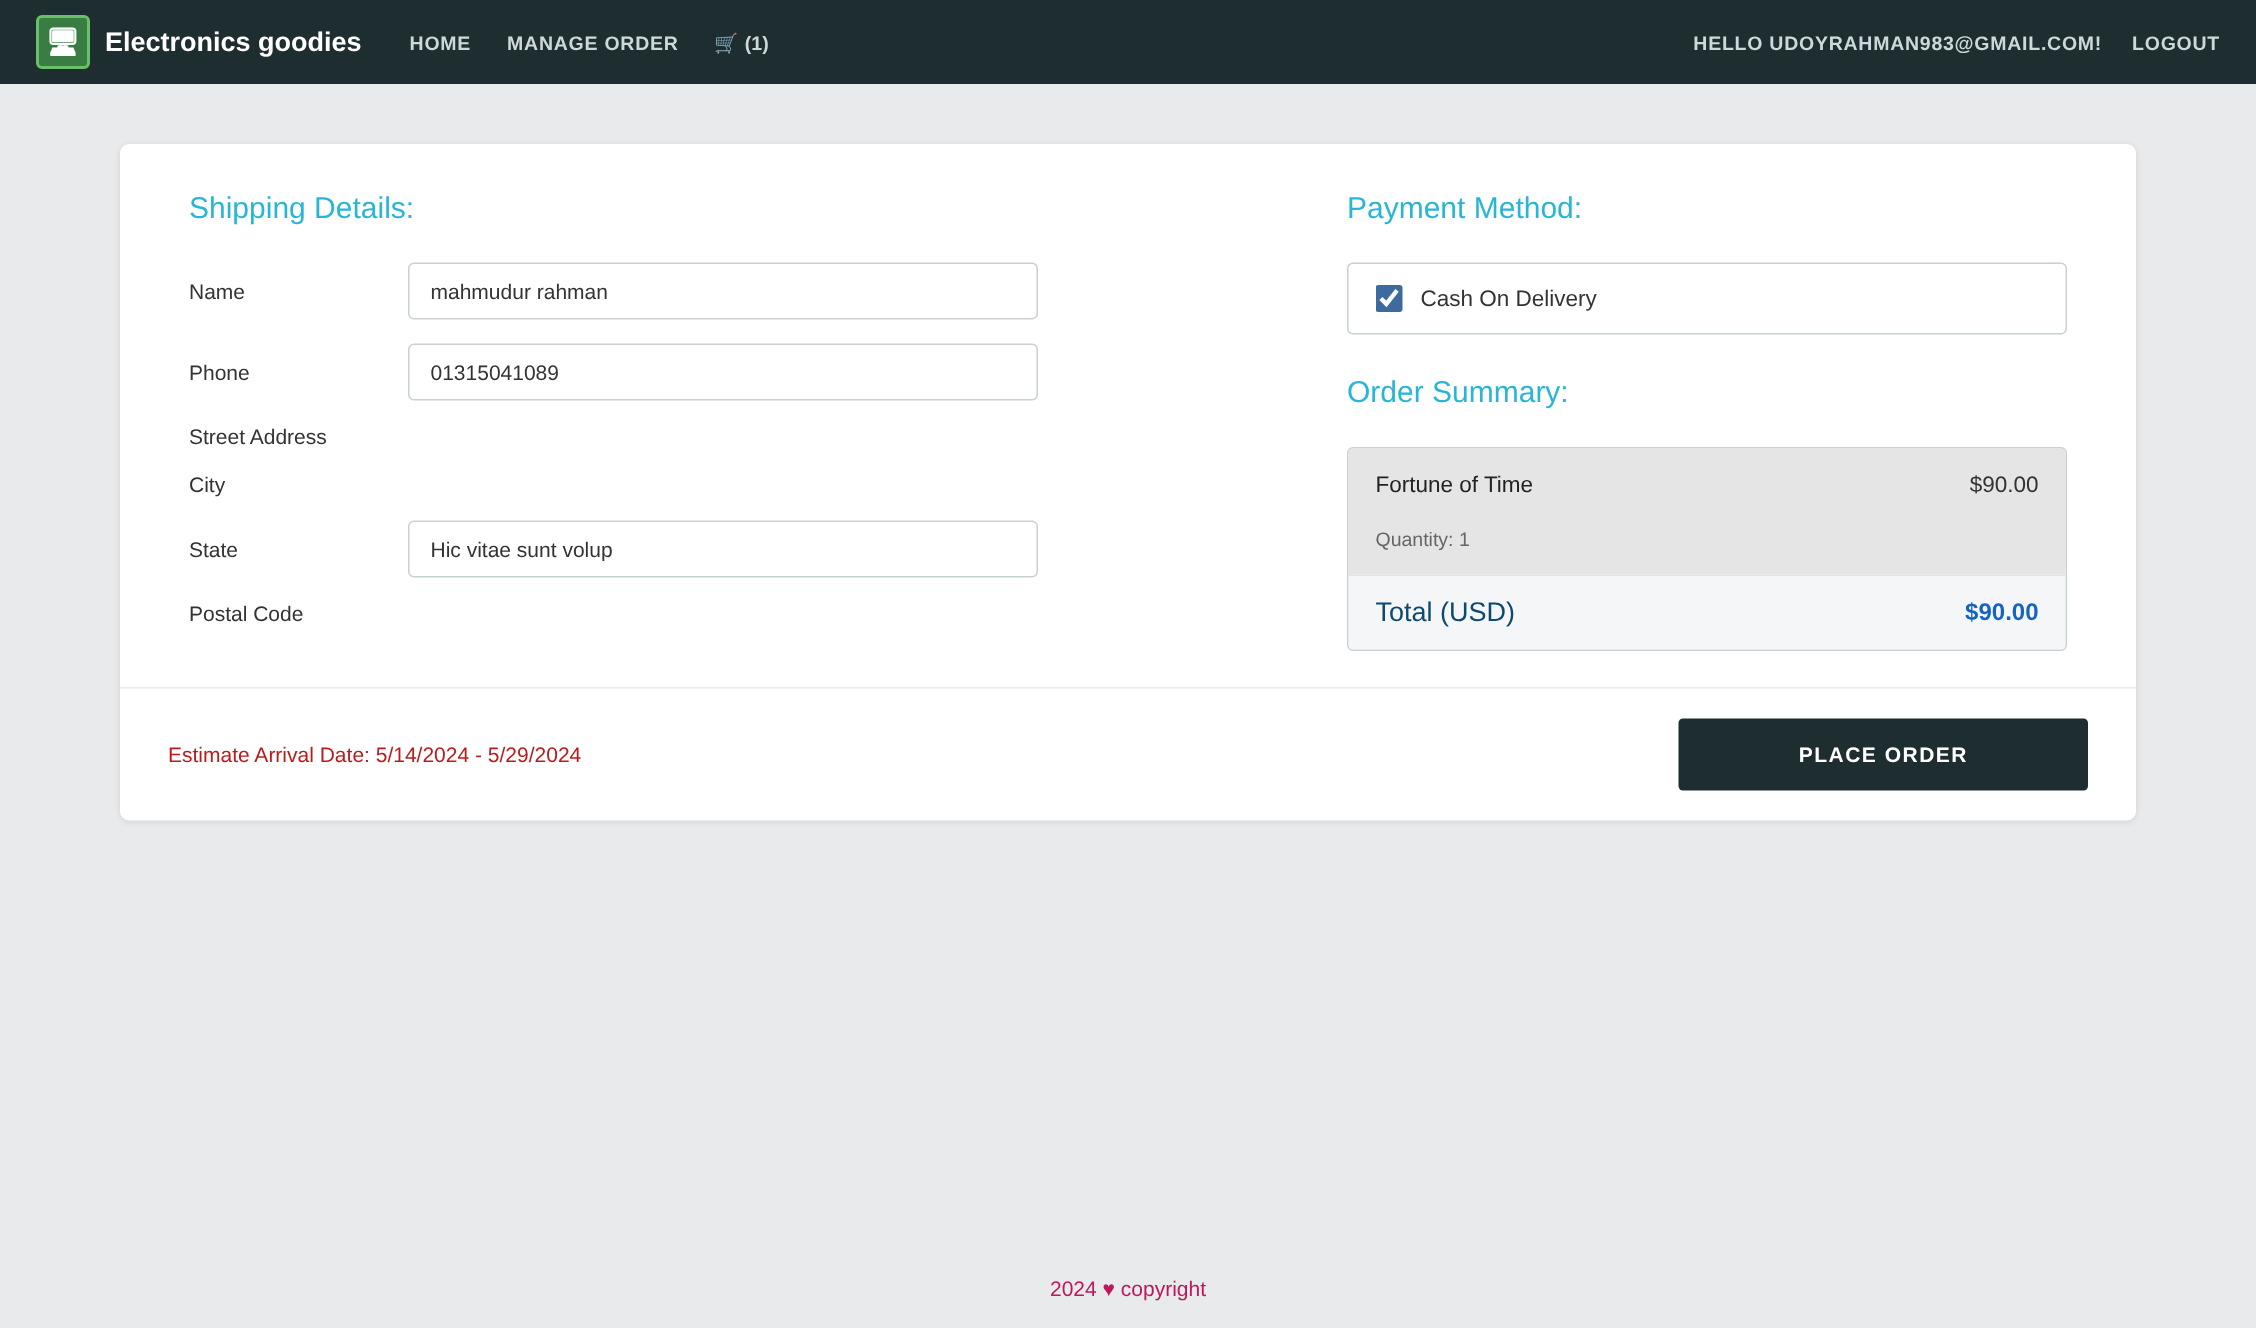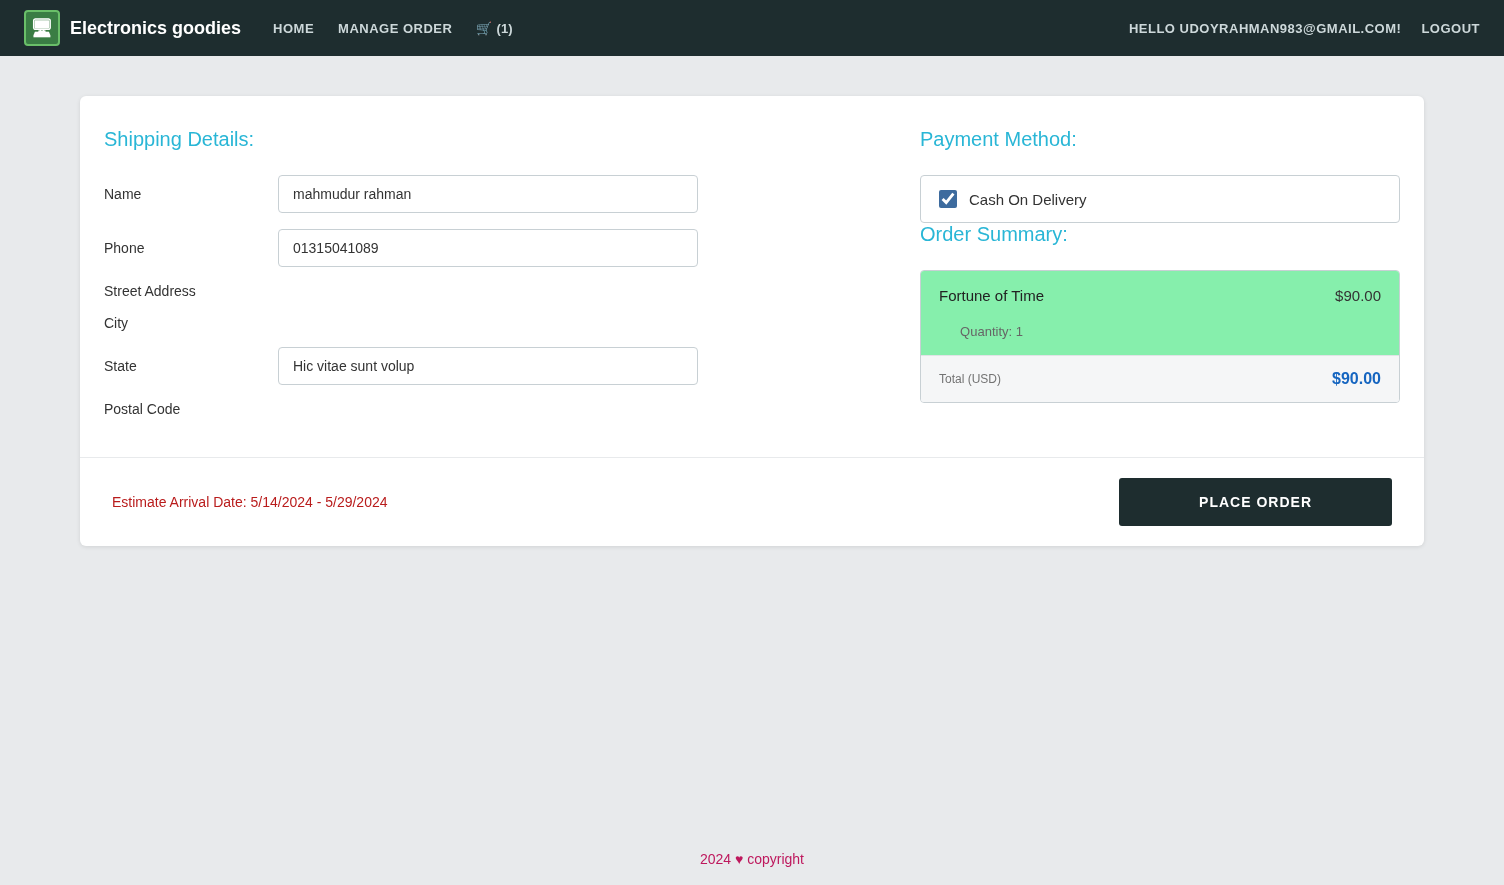--- a/index.html
+++ b/index.html
@@ -119,21 +119,21 @@
       padding: 8px 18px;
       font-size: 12px;
       font-weight: 700;
       letter-spacing: 0.8px;
       cursor: pointer;
       border-radius: 2px;
     }
 
     
     .order-card-body {
-      padding: 32px 24px 24px;
+      padding: 32px 46px 24px;
       display: flex;
       gap: 52px;
     }
 
     
     .shipping-section {
       flex: 1;
     }
     .section-title {
       color: #29b6d6;
@@ -155,57 +155,56 @@
     }
     .form-input {
       flex: 1;
       max-width: 420px;
       padding: 10px 14px;
       border: 1px solid #c8d0d4;
       border-radius: 4px;
       font-size: 14px;
       color: #333;
       outline: none;
-      margin-left: 28px;
     }
 
     
     .right-section {
       width: 480px;
       flex-shrink: 0;
     }
     .payment-method-box {
       border: 1px solid #c8d0d4;
       border-radius: 4px;
       padding: 14px 18px;
       display: flex;
       align-items: center;
       gap: 12px;
+      margin-bottom: 28px;
       font-size: 15px;
       color: #333;
     }
     .payment-checkbox {
       width: 18px;
       height: 18px;
       accent-color: #3d6b9e;
       cursor: pointer;
     }
 
     .order-summary-box {
       border: 1px solid #c8d0d4;
       border-radius: 4px;
       overflow: hidden;
     }
     .order-item-row {
       display: flex;
       justify-content: space-between;
       align-items: flex-start;
       padding: 16px 18px;
-      background: #86efac;
-      text-align: center;
+      background: #e5e5e5;
     }
     .order-item-name {
       font-size: 15px;
       color: #222;
       font-weight: 500;
     }
     .order-item-qty {
       font-size: 13px;
       color: #666;
       margin-top: 20px;
@@ -216,22 +215,22 @@
     }
     .order-total-row {
       display: flex;
       justify-content: space-between;
       align-items: center;
       padding: 14px 18px;
       background: #f5f6f7;
       border-top: 1px solid #e0e4e6;
     }
     .order-total-label {
-      font-size: 12px;
-      color: #737373;
+      font-size: 18px;
+      color: #0c4a6e;
     }
     .order-total-value {
       font-size: 16px;
       color: #1565c0;
       font-weight: 700;
     }
 
     
     .order-card-footer {
       padding: 20px 32px;

